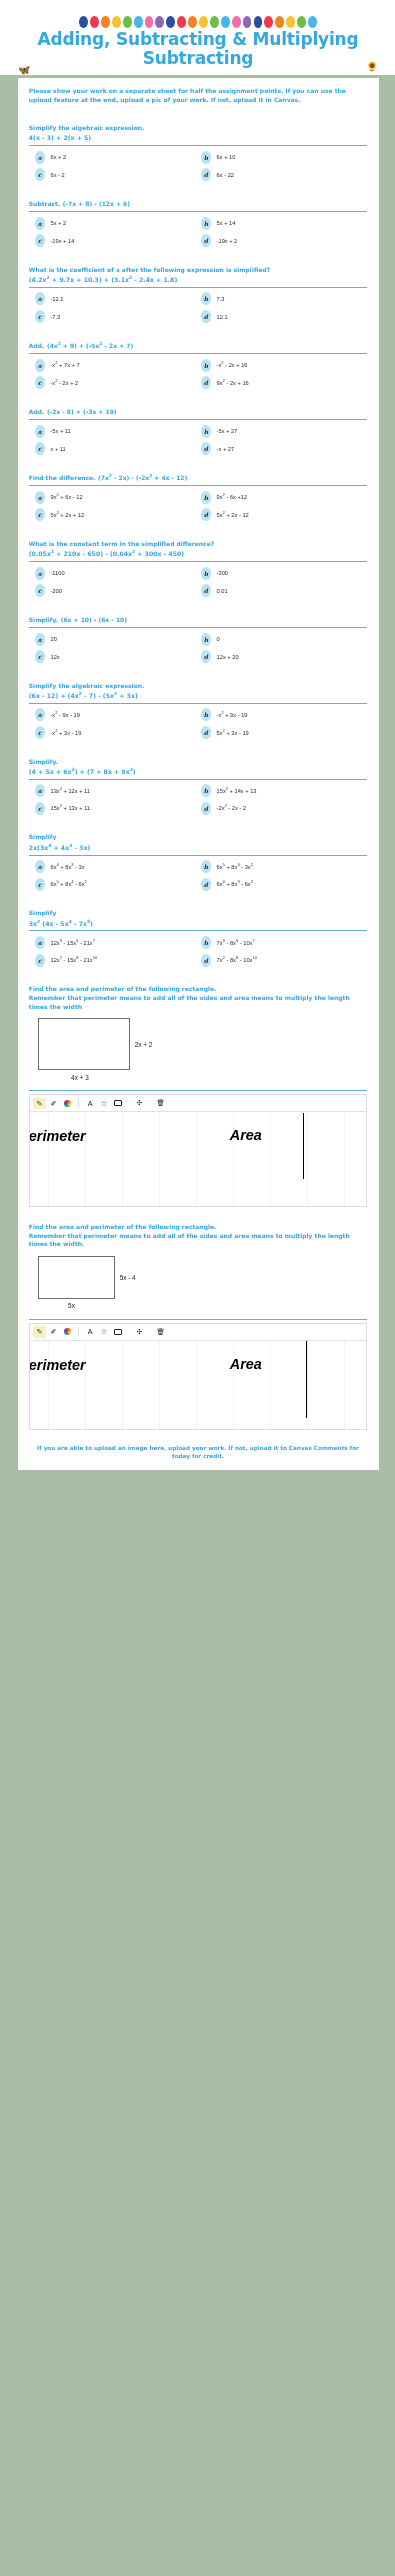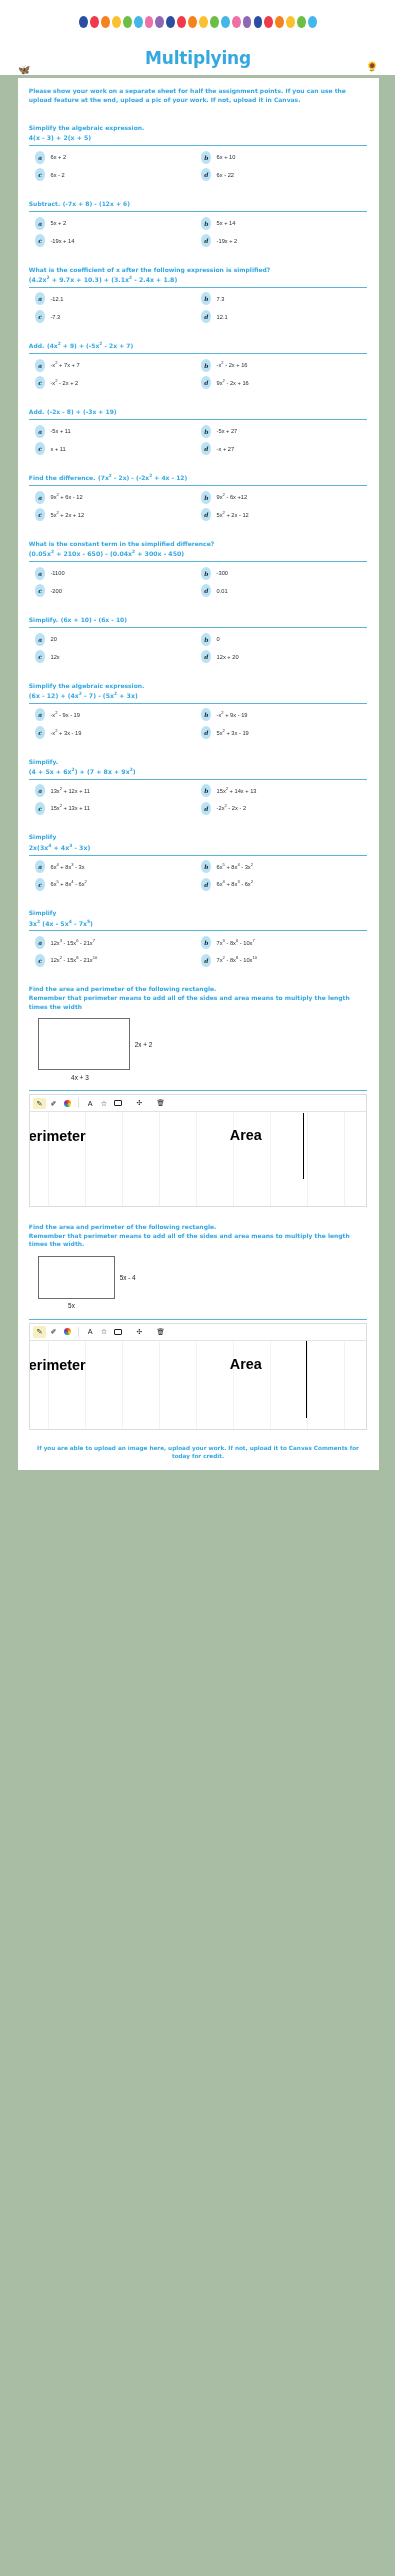--- a/index.html
+++ b/index.html
@@ -197,20 +197,21 @@
     background: #e0e0e0;
     margin: 0 3.6px;
   }
   .tool-gap { width: 6.2px; }
   .canvas-area {
     height: 94px;
     position: relative;
     background:
       repeating-linear-gradient(to right, #f2f2f2 0px, #f2f2f2 0.5px, #ffffff 0.5px, #ffffff 18.5px);
     overflow: hidden;
+    font-style: italic;
   }
   .canvas-area-2 { height: 88px; }
   .ink {
     position: absolute;
     font-family: "Liberation Sans", sans-serif;
     font-weight: bold;
     color: #000;
     white-space: nowrap;
   }
   .ink-perimeter { left: -1px; top: 15.5px; font-size: 14.4px; }
@@ -257,22 +258,22 @@
       <span class="dot" style="background: rgb(240, 111, 168);"></span>
       <span class="dot" style="background: rgb(142, 104, 181);"></span>
       <span class="dot" style="background: rgb(43, 78, 162);"></span>
       <span class="dot" style="background: rgb(238, 59, 75);"></span>
       <span class="dot" style="background: rgb(245, 130, 32);"></span>
       <span class="dot" style="background: rgb(251, 192, 45);"></span>
       <span class="dot" style="background: rgb(108, 190, 69);"></span>
       <span class="dot" style="background: rgb(69, 182, 232);"></span>
     </div>
   <h1 class="banner-title">
-    <br>
-    <span>Multiplying</span>
+    <span>Adding, Subtracting &amp; Multiplying</span><br>
+    <span>Subtracting</span>
   </h1>
   <span class="deco deco-butterfly">🦋</span>
   <span class="deco deco-flower">🌻</span>
 </div>
 
 <div class="spacer-green"></div>
 
 <div class="sheet-wrap">
   <div class="sheet">
 

